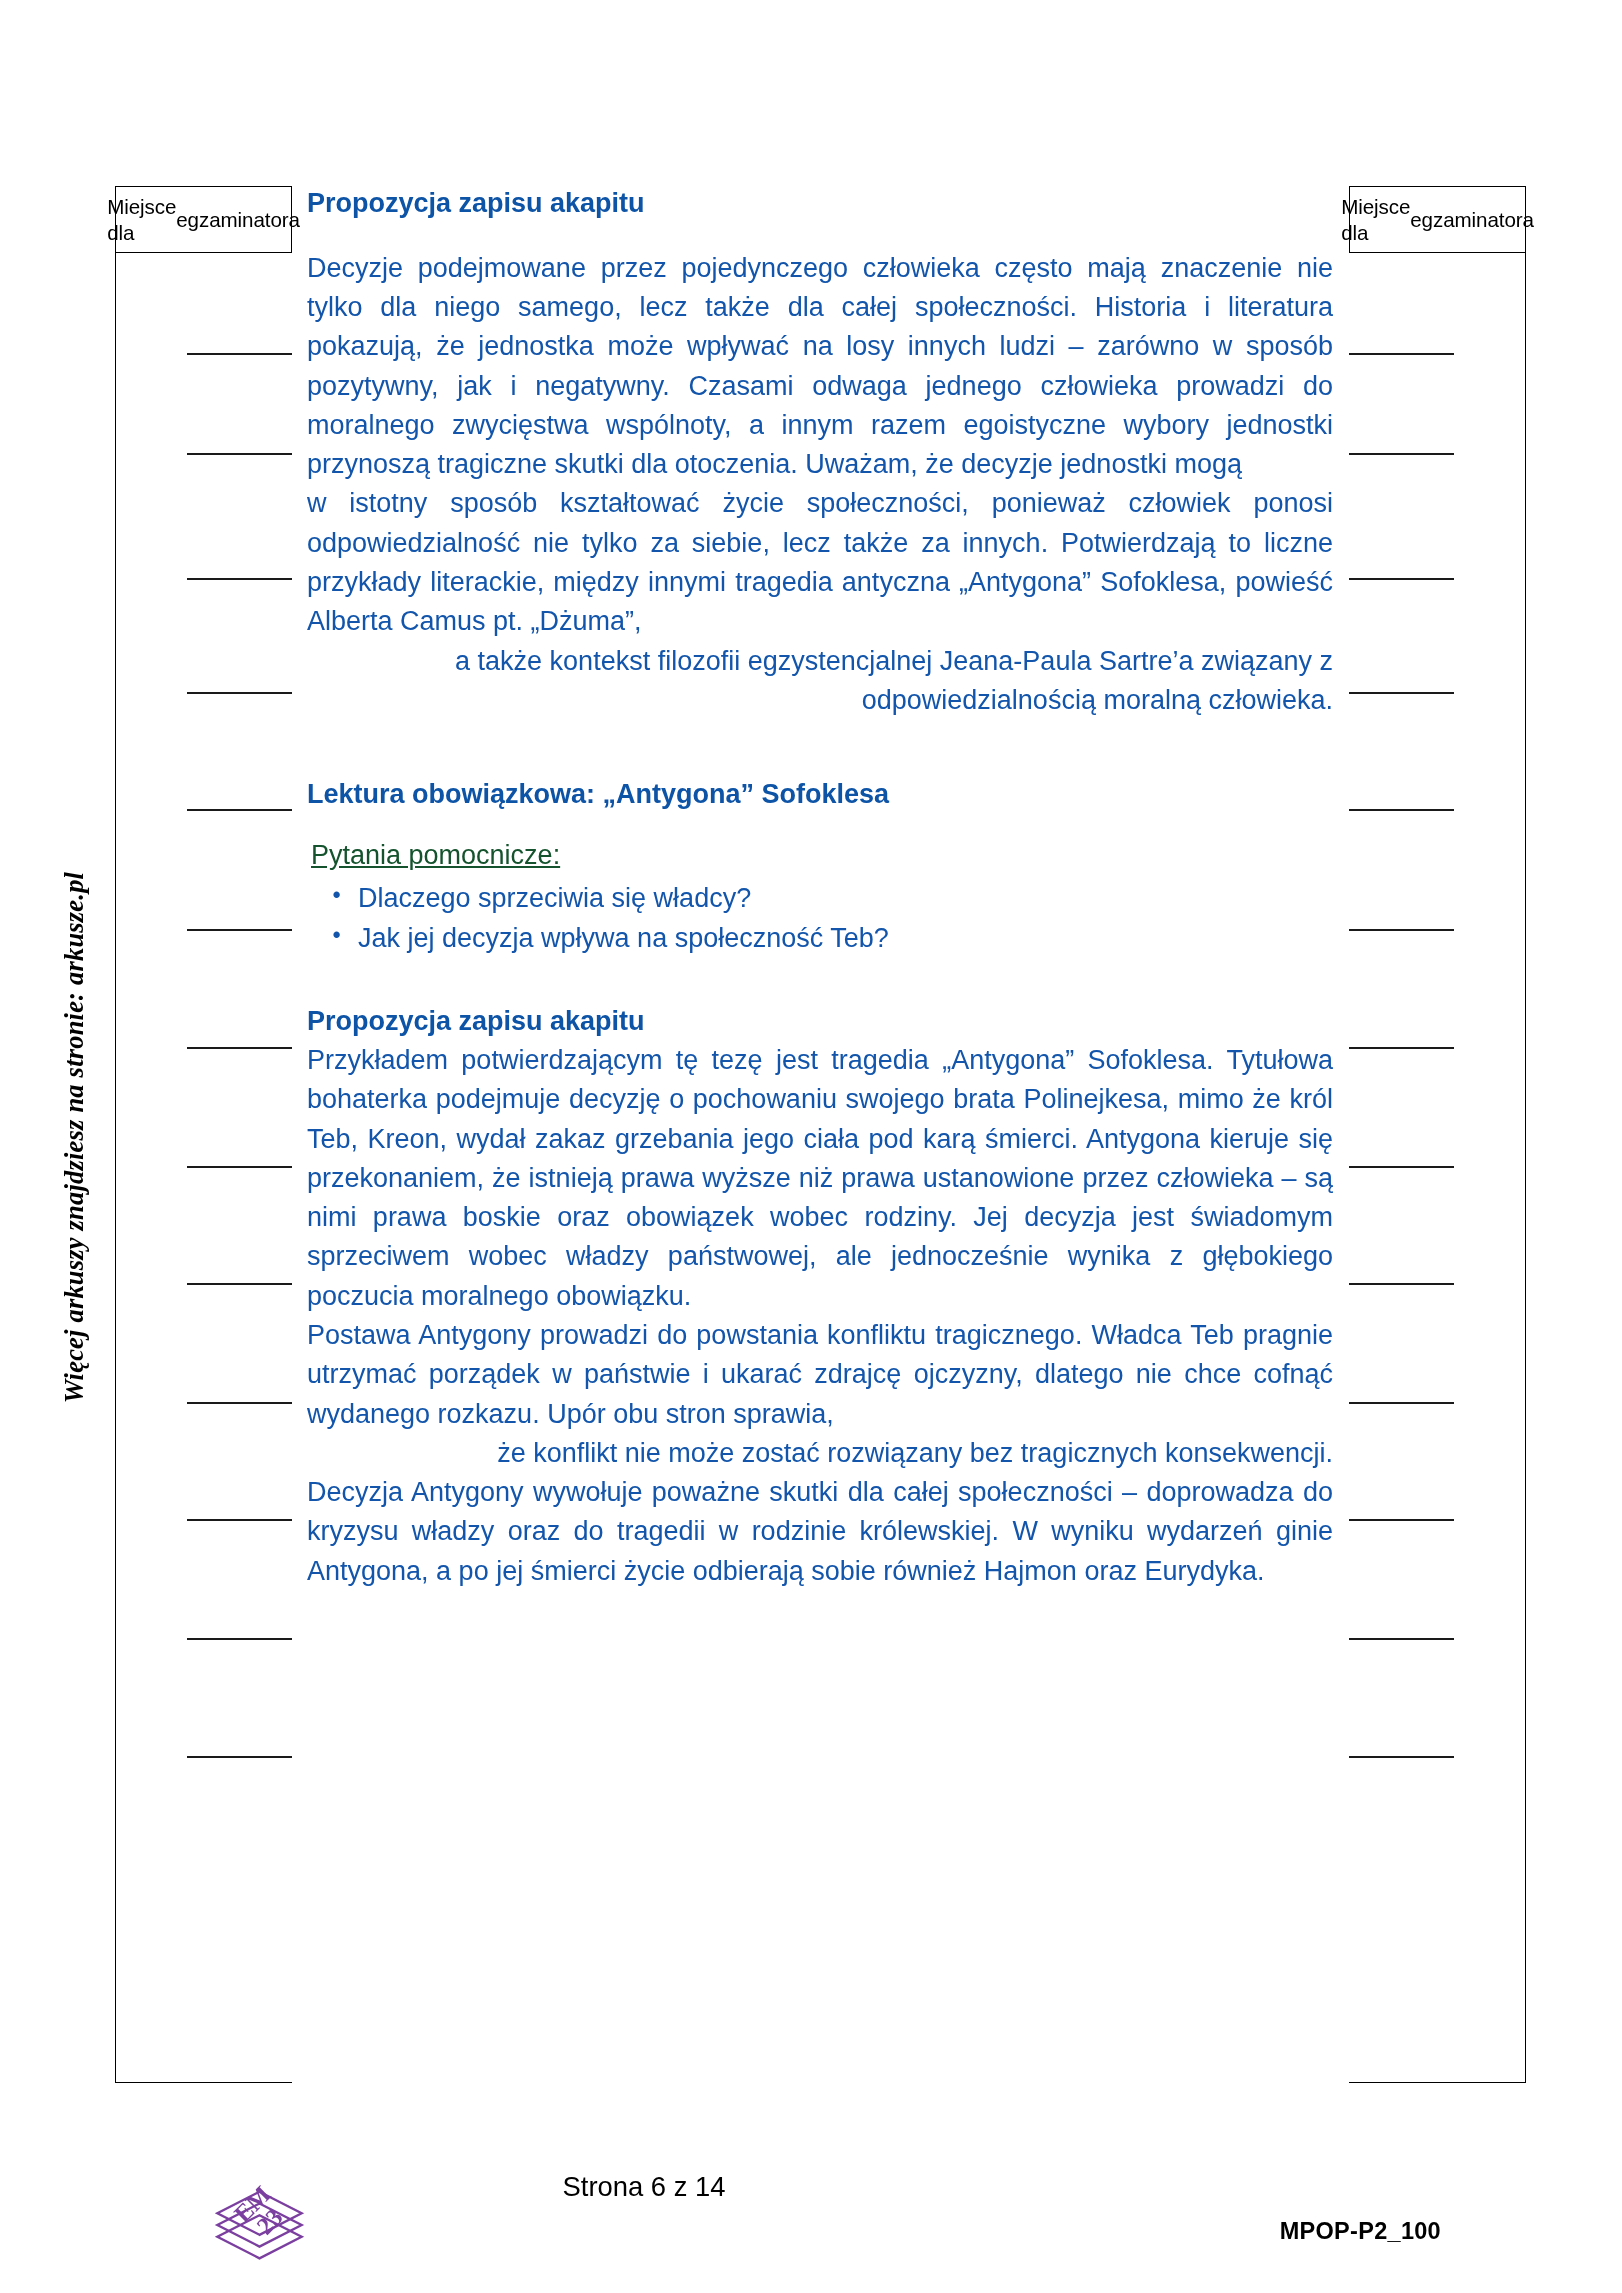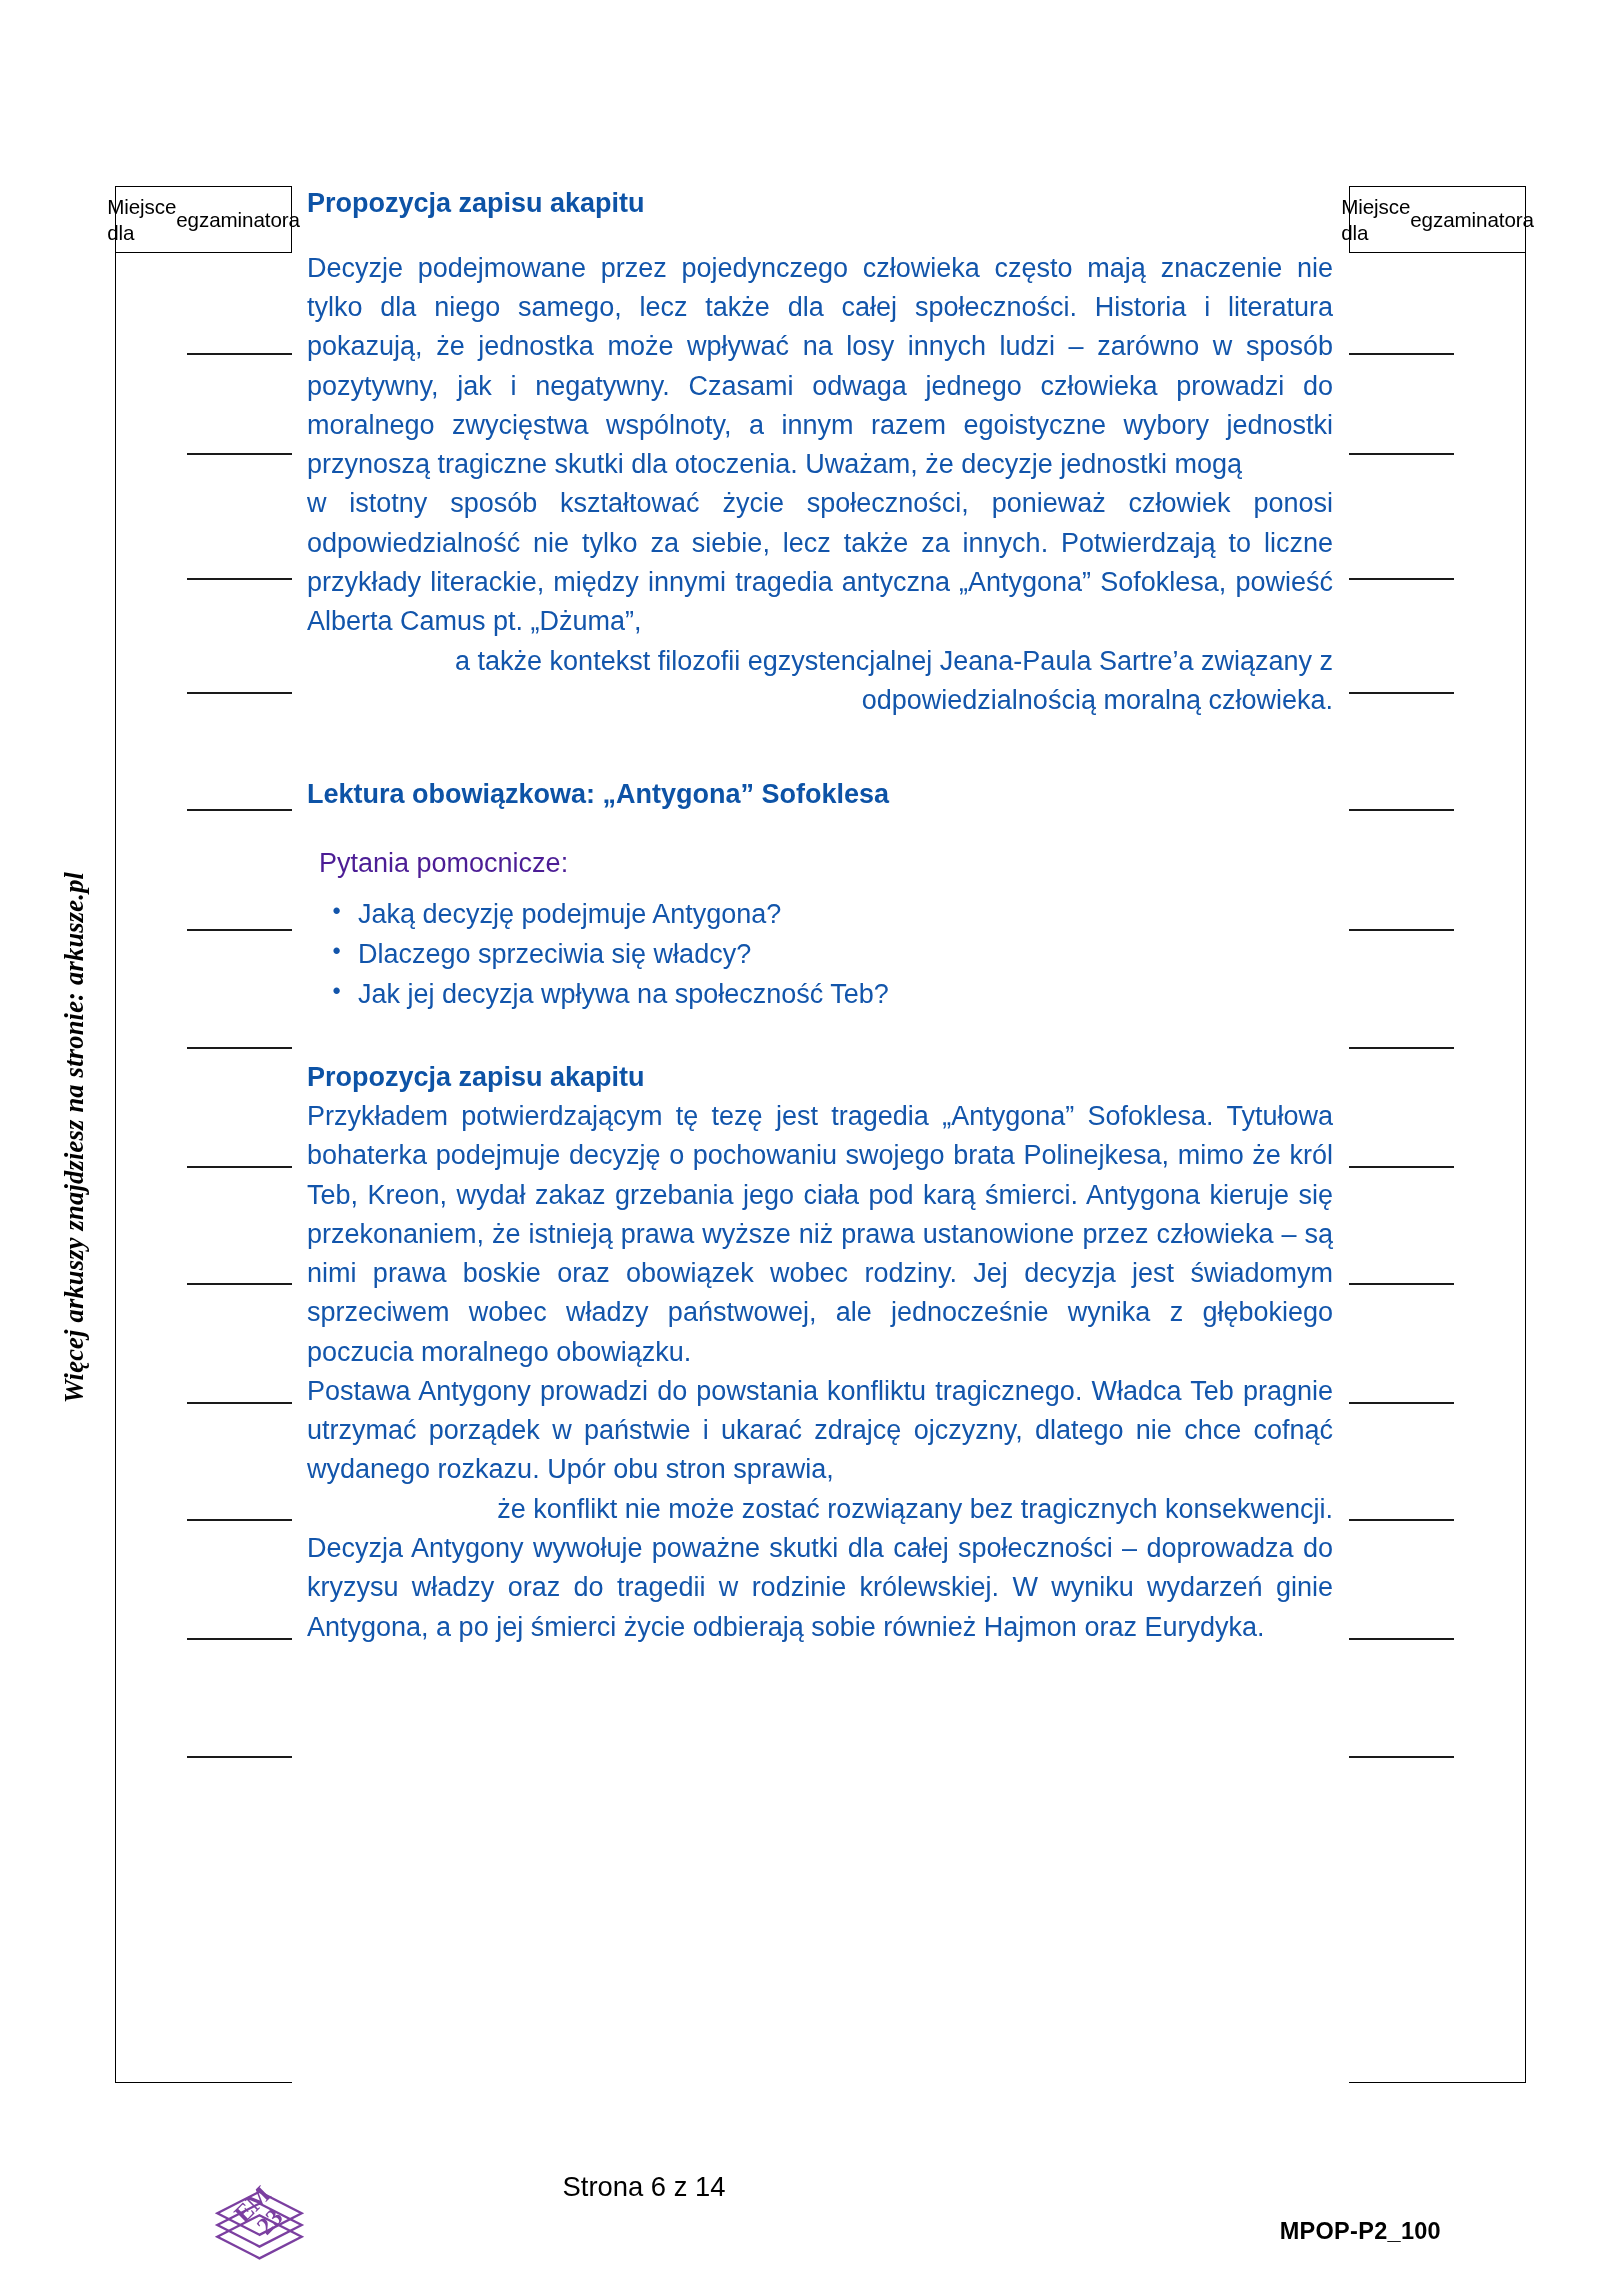--- a/index.html
+++ b/index.html
@@ -101,22 +101,23 @@
     color: #1255ab;
   }
   .para.ragged { text-align: right; }
 
   .gap-18 { height: 17.6px; }
   .gap-26 { height: 25.5px; }
   .gap-30 { height: 29px; }
   .gap-44 { height: 43px; }
 
   .u-label {
-    color: #4c1d95;
-    margin: 12px;
+    text-decoration: underline;
+    color: #14532d;
+    margin: 4px;
   }
 
   ul.q-list {
     margin: 0;
     padding: 0 0 0 51px;
     list-style: none;
   }
   ul.q-list li {
     position: relative;
     color: #1255ab;
@@ -223,21 +224,20 @@
 
   <div class="gap-26"></div>
 
   <p class="h-blue">Lektura obowiązkowa: „Antygona” Sofoklesa</p>
 
   <div class="gap-18"></div>
 
   <p class="u-label">Pytania pomocnicze: </p>
 
   <ul class="q-list">
-    <li>Jaką decyzję podejmuje Antygona?</li>
     <li>Dlaczego sprzeciwia się władcy?</li>
     <li>Jak jej decyzja wpływa na społeczność Teb?</li>
   </ul>
 
   <div class="gap-44"></div>
 
   <p class="h-blue">Propozycja zapisu akapitu</p>
 
   <p class="para">Przykładem potwierdzającym tę tezę jest tragedia „Antygona” Sofoklesa. Tytułowa bohaterka podejmuje decyzję o pochowaniu swojego brata Polinejkesa, mimo że król Teb, Kreon, wydał zakaz grzebania jego ciała pod karą śmierci. Antygona kieruje się przekonaniem, że istnieją prawa wyższe niż prawa ustanowione przez człowieka – są nimi prawa boskie oraz obowiązek wobec rodziny. Jej decyzja jest świadomym sprzeciwem wobec władzy państwowej, ale jednocześnie wynika z głębokiego poczucia moralnego obowiązku.</p>
 

